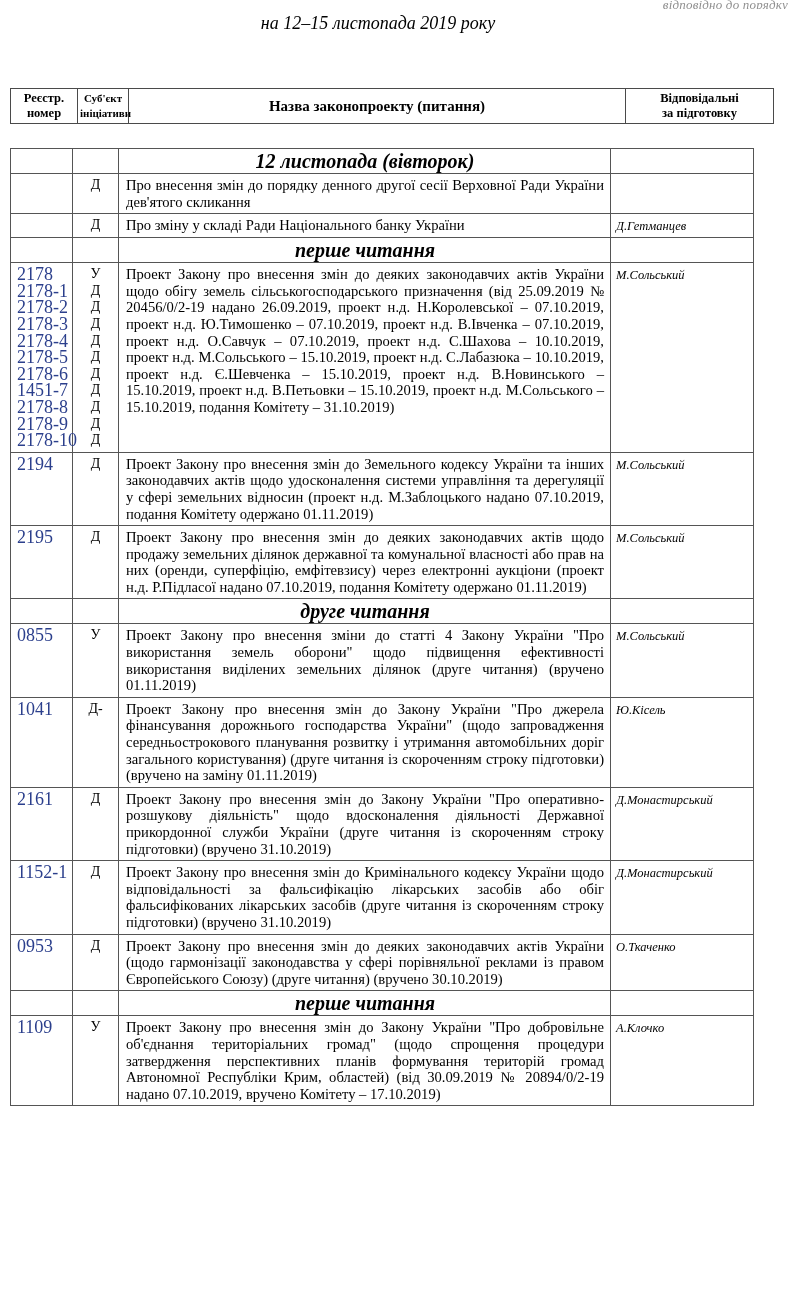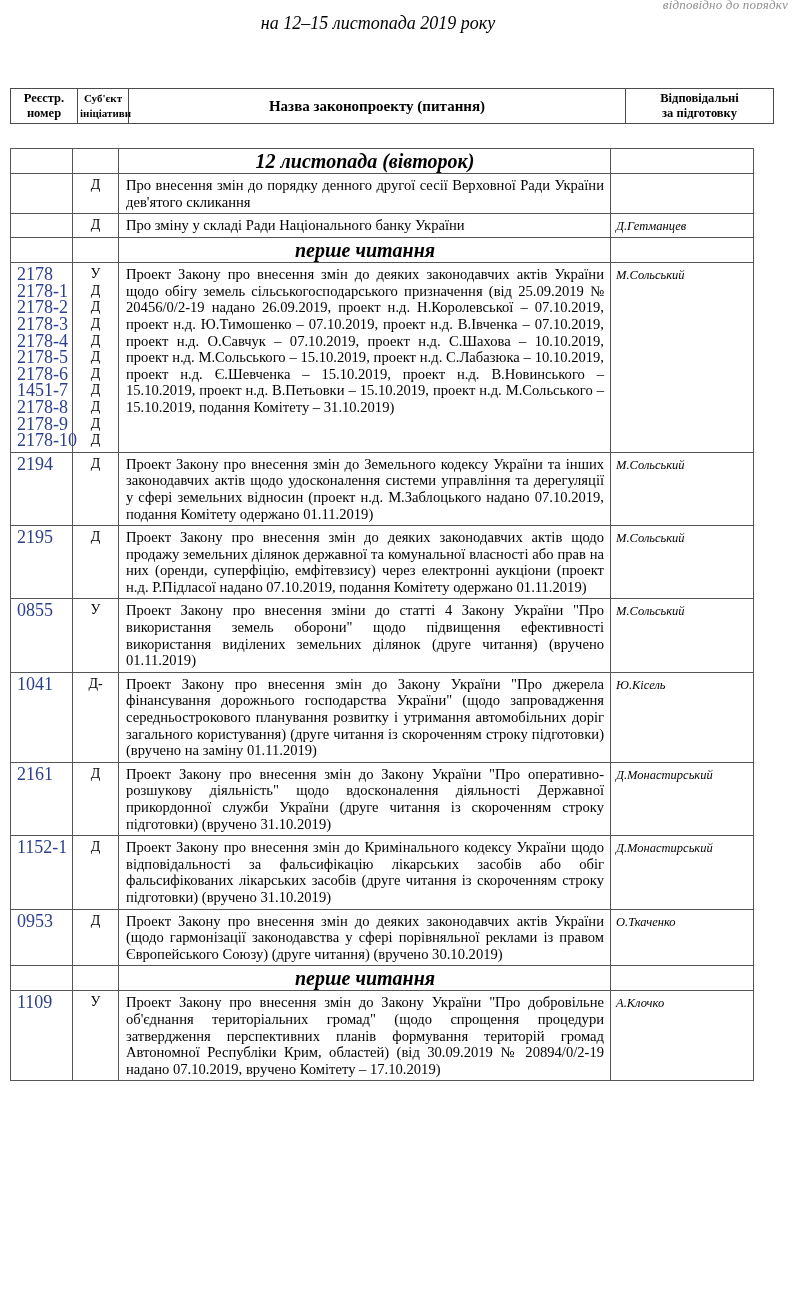--- a/index.html
+++ b/index.html
@@ -293,20 +293,26 @@
         <tr class="row-item">
           <td class="cell-reg">
             <span class="reglink">2195</span>
           </td>
           <td class="cell-subj">
             <span class="subj-line">Д</span>
           </td>
           <td class="cell-name">Проект Закону про внесення змін до деяких законодавчих актів щодо продажу земельних ділянок державної та комунальної власності або прав на них (оренди, суперфіцію, емфітевзису) через електронні аукціони (проект н.д. Р.Підласої надано 07.10.2019, подання Комітету одержано 01.11.2019)</td>
           <td class="cell-resp">М.Сольський</td>
         </tr>
+        <tr class="row-section">
+          <td class="cell-reg"></td>
+          <td class="cell-subj"></td>
+          <td class="cell-name">друге читання</td>
+          <td class="cell-resp"></td>
+        </tr>
         <tr class="row-item">
           <td class="cell-reg">
             <span class="reglink">0855</span>
           </td>
           <td class="cell-subj">
             <span class="subj-line">У</span>
           </td>
           <td class="cell-name">Проект Закону про внесення зміни до статті 4 Закону України "Про використання земель оборони" щодо підвищення ефективності використання виділених земельних ділянок (друге читання) (вручено 01.11.2019)</td>
           <td class="cell-resp">М.Сольський</td>
         </tr>

